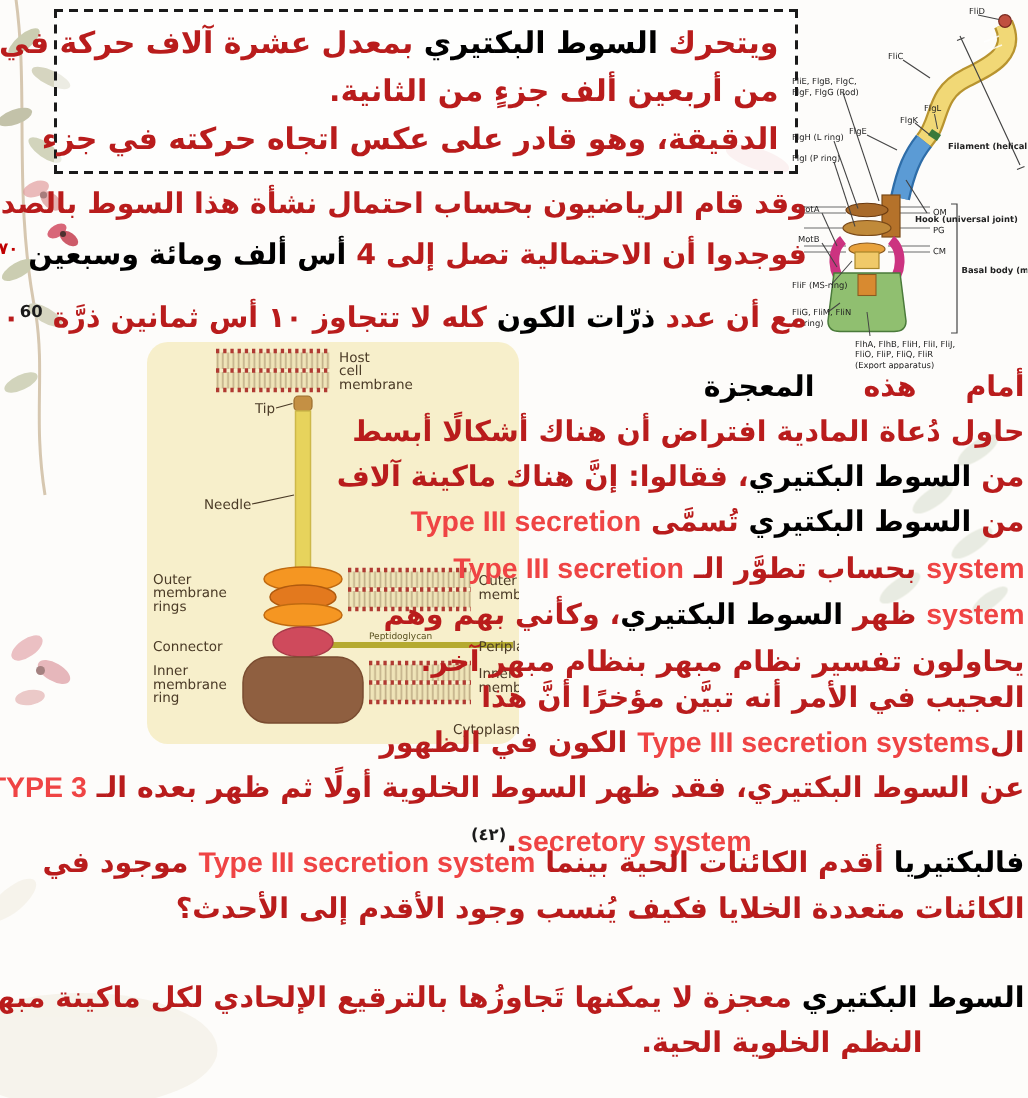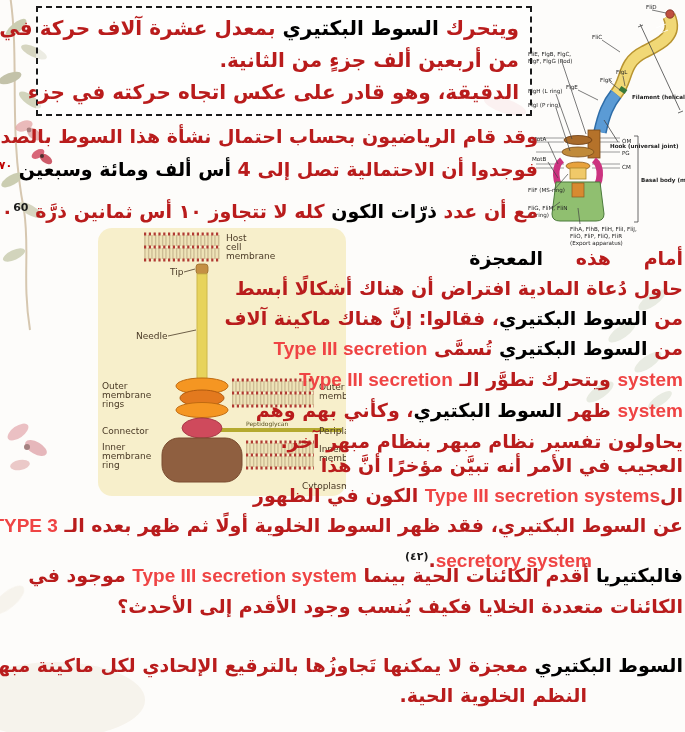--- a/index.html
+++ b/index.html
@@ -28,24 +28,24 @@
     padding:4px 11px 6px 11px;
     background:rgba(255,255,255,.55);
     font-size:20px;line-height:32px;
   }
   #para-probability{left:36px;top:121px;width:502px;}
   #para-atoms{left:20px;top:193px;width:518px;}
   #sec-miracle{left:312px;top:243px;width:371px;}
   #sec-miracle .tl:first-child{word-spacing:26px;}
   #para-amazing-a{left:312px;top:450px;width:371px;}
   #para-amazing-b{left:12px;top:510px;width:671px;}
-  #para-amazing-b .tl:nth-child(2){direction:ltr;text-align:center;margin-left:302px;margin-top:1px;}
+  #para-amazing-b .tl:nth-child(2){direction:ltr;text-align:left;margin-left:302px;margin-top:1px;}
   #para-bacteria{left:12px;top:560px;width:671px;}
   #para-final{left:12px;top:650px;width:671px;}
-  #para-final .tl:nth-child(2){margin-right:96px;text-align:right;}
+  #para-final .tl:nth-child(2){margin-right:68px;text-align:right;}
 
   #flagellum-diagram{right:0;top:0;width:157px;height:246px;}
   #t3ss-diagram{left:74px;top:228px;width:288px;height:268px;margin-left:24px;}
   svg text{font-family:"DejaVu Sans","Liberation Sans",sans-serif;}
   .flg-lbl{font-size:5.6px;fill:#222;}
   .t3-lbl{font-size:9px;fill:#4a3a26;}
   .t3-lbl-sm{font-size:6px;fill:#5a5220;}
 </style>
 </head>
 <body>
@@ -261,21 +261,21 @@
 
   <text class="t3-lbl" x="204" y="261">Cytoplasm</text>
 </svg>
 </div>
 
 <div id="sec-miracle" class="content ar">
     <div class="tl"><span class="sg-k">أمام هذه </span><span class="sg-r">المعجزة</span></div>
     <div class="tl"><span class="sg-k">حاول دُعاة المادية افتراض أن هناك أشكالًا أبسط</span></div>
     <div class="tl"><span class="sg-k">من </span><span class="sg-r">السوط البكتيري</span><span class="sg-k">، فقالوا: إنَّ هناك ماكينة آلاف</span></div>
     <div class="tl"><span class="sg-k">من </span><span class="sg-r">السوط البكتيري</span><span class="sg-k"> تُسمَّى </span><span class="sg-e">Type III secretion</span></div>
-    <div class="tl"><span class="sg-e">system</span><span class="sg-k"> ويتحرك تطوَّر الـ </span><span class="sg-e">Type III secretion</span></div>
+    <div class="tl"><span class="sg-e">system</span><span class="sg-k"> بحساب تطوَّر الـ </span><span class="sg-e">Type III secretion</span></div>
     <div class="tl"><span class="sg-e">system</span><span class="sg-k"> ظهر </span><span class="sg-r">السوط البكتيري</span><span class="sg-k">، وكأني بهم وهم</span></div>
     <div class="tl"><span class="sg-k">يحاولون تفسير نظام مبهر بنظام مبهر آخر.</span></div>
   </div>
 
 <div id="para-amazing-a" class="content ar">
     <div class="tl"><span class="sg-k">العجيب في الأمر أنه تبيَّن مؤخرًا أنَّ هذا</span></div>
     <div class="tl"><span class="sg-k">ال</span><span class="sg-e">Type III secretion systems</span><span class="sg-k"> الكون في الظهور</span></div>
   </div>
 <div id="para-amazing-b" class="content ar">
     <div class="tl"><span class="sg-k">عن السوط البكتيري، فقد ظهر السوط الخلوية أولًا ثم ظهر بعده الـ </span><span class="sg-e">TYPE 3</span></div>

